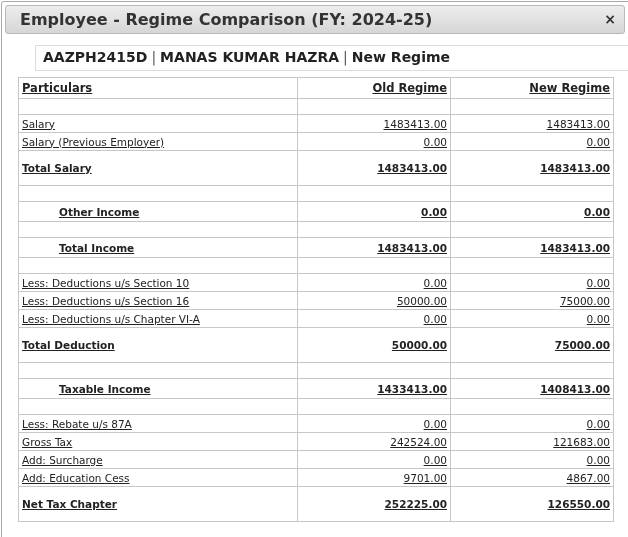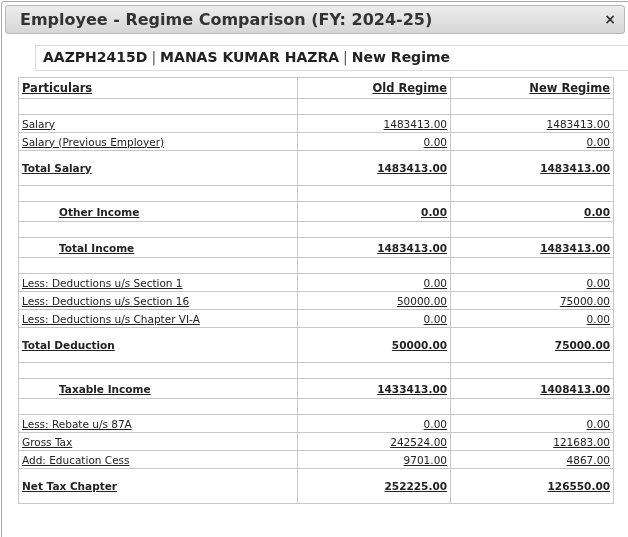--- a/index.html
+++ b/index.html
@@ -117,21 +117,21 @@
         <td class="l">Total Income</td>
         <td class="r">1483413.00</td>
         <td class="r">1483413.00</td>
       </tr>
       <tr class="empty">
         <td class="l"></td>
         <td class="r"></td>
         <td class="r"></td>
       </tr>
       <tr class="normal">
-        <td class="l">Less: Deductions u/s Section 1</td>
+        <td class="l">Less: Deductions u/s Section 10</td>
         <td class="r">0.00</td>
         <td class="r">0.00</td>
       </tr>
       <tr class="normal">
         <td class="l">Less: Deductions u/s Section 16</td>
         <td class="r">50000.00</td>
         <td class="r">75000.00</td>
       </tr>
       <tr class="normal">
         <td class="l">Less: Deductions u/s Chapter VI-A</td>
@@ -162,20 +162,25 @@
         <td class="l">Less: Rebate u/s 87A</td>
         <td class="r">0.00</td>
         <td class="r">0.00</td>
       </tr>
       <tr class="normal">
         <td class="l">Gross Tax</td>
         <td class="r">242524.00</td>
         <td class="r">121683.00</td>
       </tr>
       <tr class="normal">
+        <td class="l">Add: Surcharge</td>
+        <td class="r">0.00</td>
+        <td class="r">0.00</td>
+      </tr>
+      <tr class="normal">
         <td class="l">Add: Education Cess</td>
         <td class="r">9701.00</td>
         <td class="r">4867.00</td>
       </tr>
       <tr class="bold">
         <td class="l">Net Tax Chapter</td>
         <td class="r">252225.00</td>
         <td class="r">126550.00</td>
       </tr>
     </tbody>

